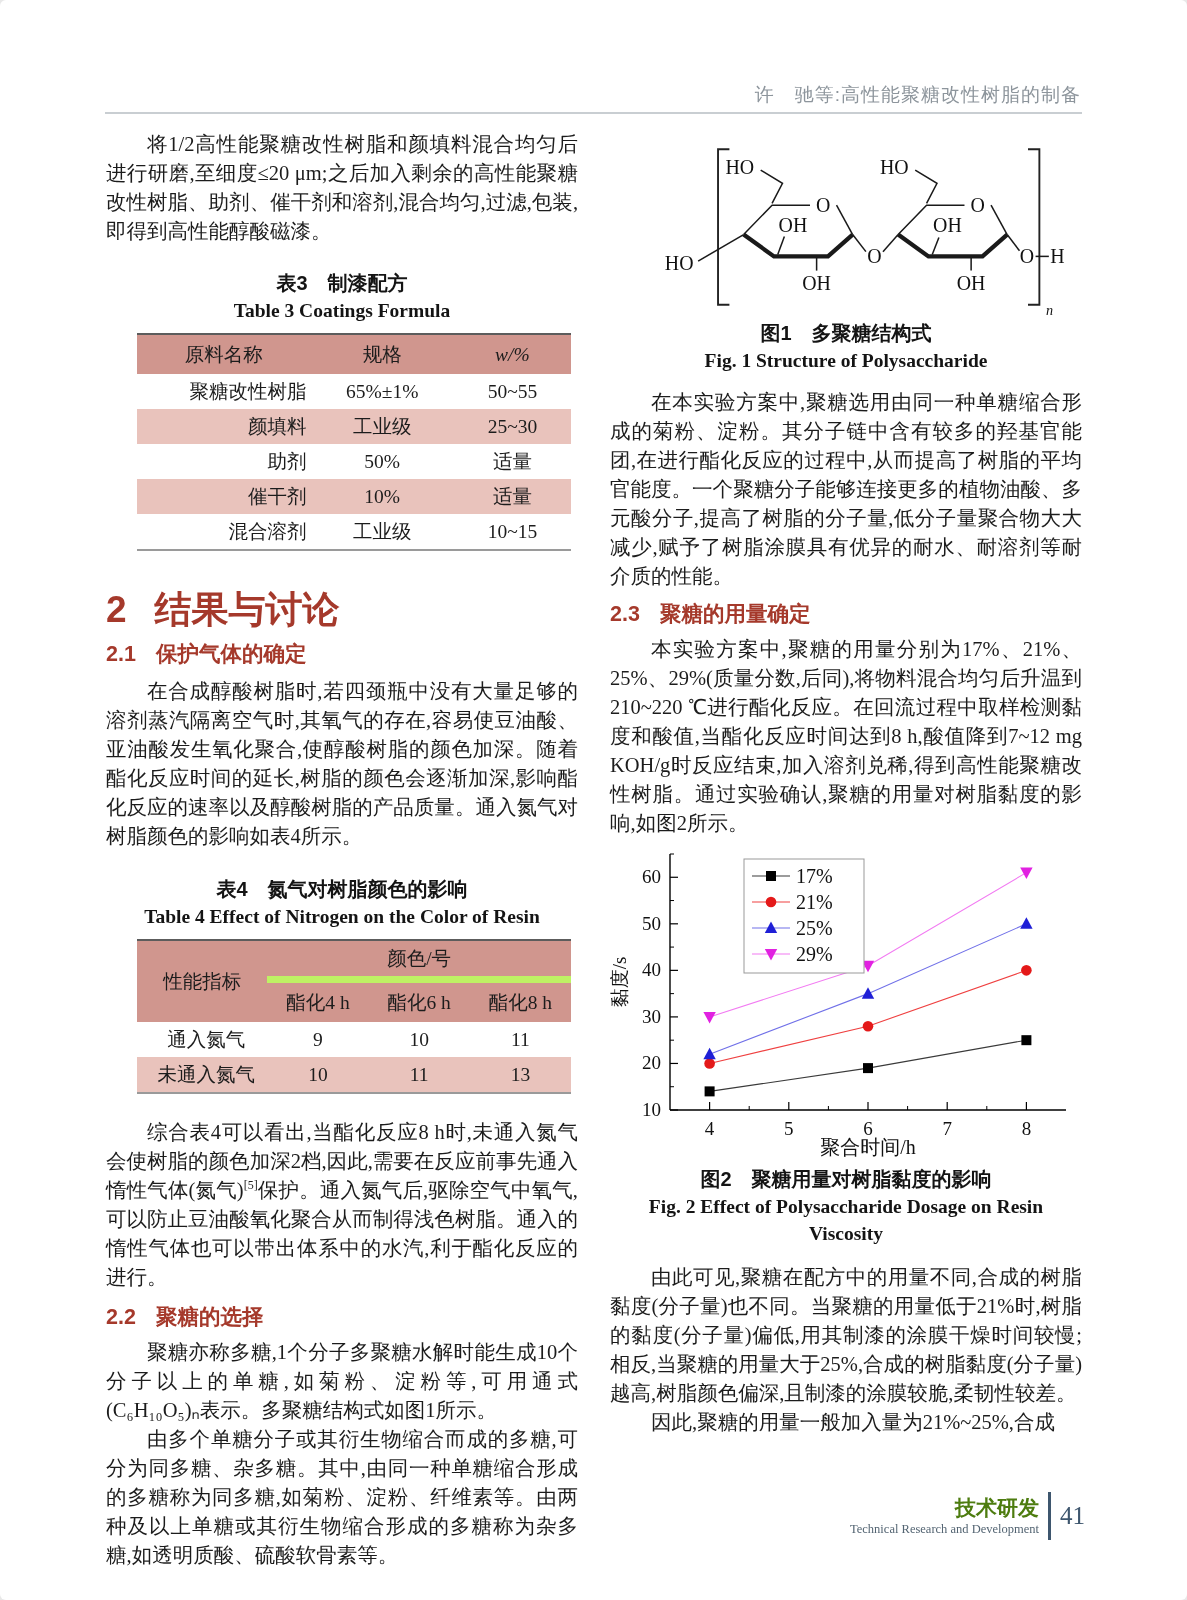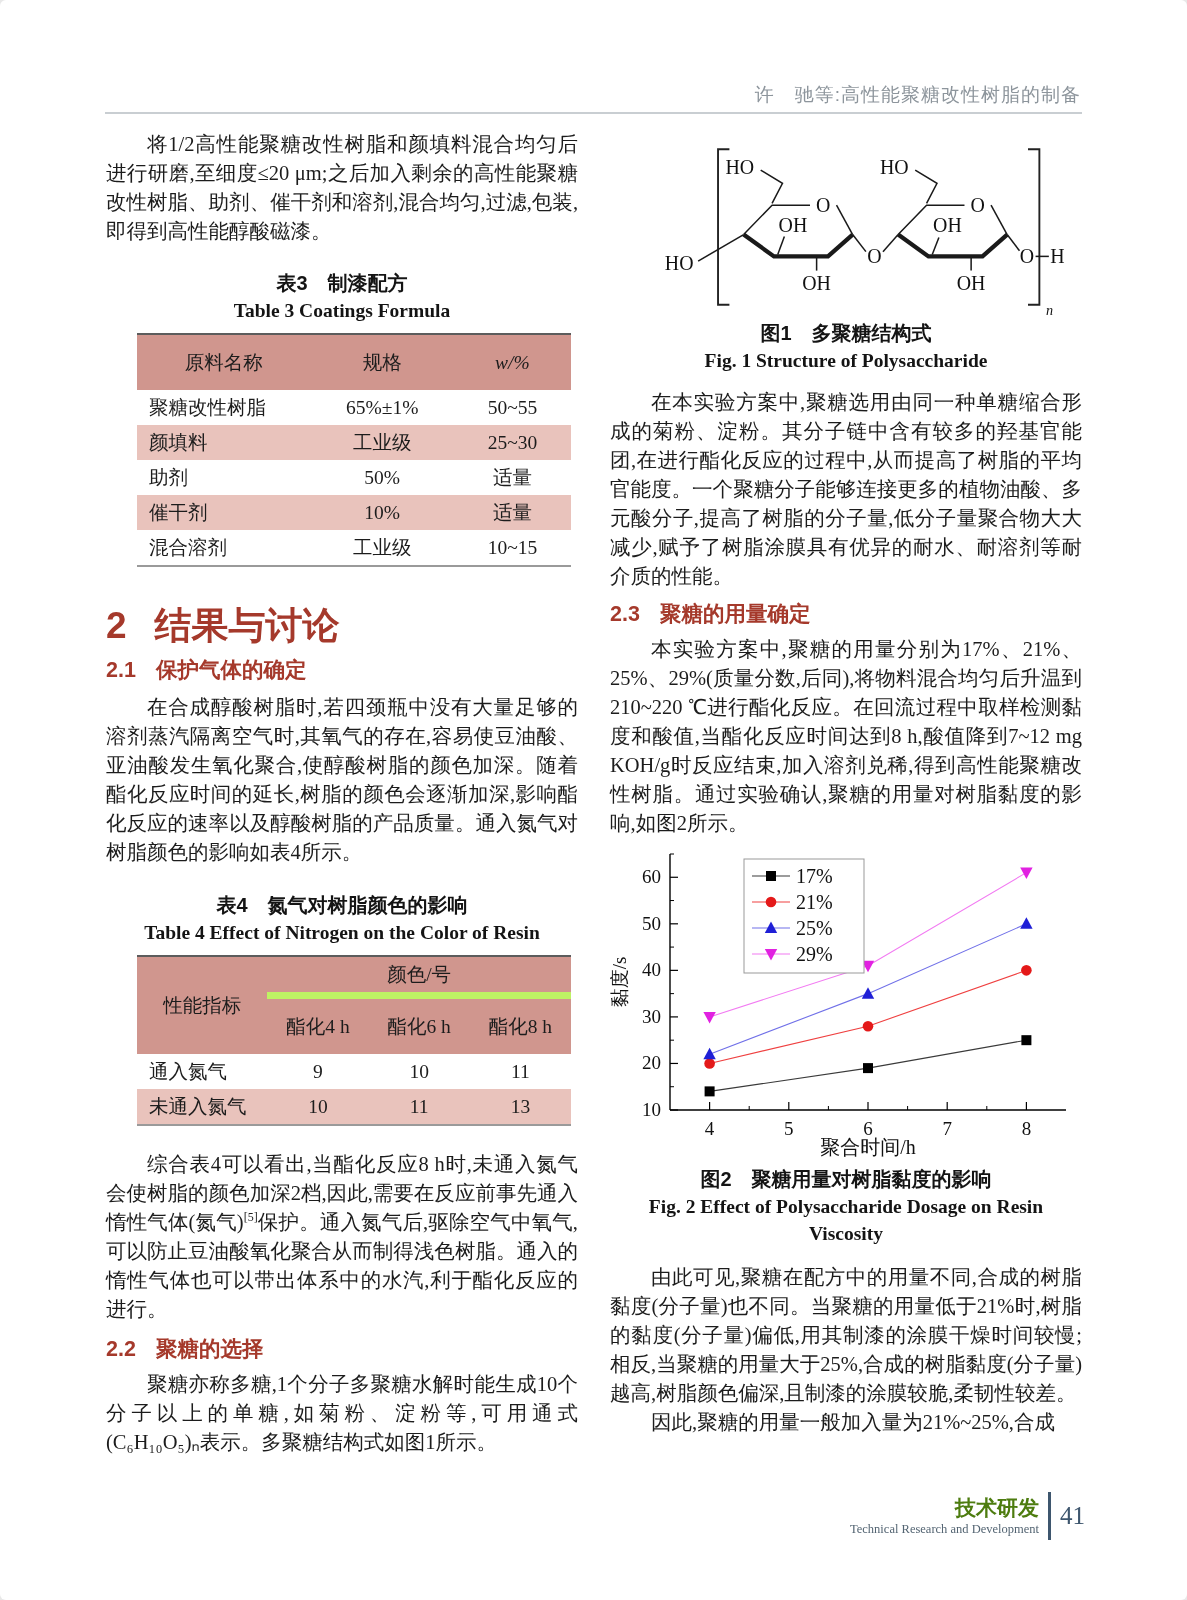--- a/index.html
+++ b/index.html
@@ -25,28 +25,28 @@
   
   .cap{margin-top:24px;}
   .cap-zh{font-family:"Liberation Sans",sans-serif;font-weight:bold;font-size:20px;line-height:27px;
     text-align:center;color:#141414;}
   .cap-en{font-family:"Liberation Serif",serif;font-weight:bold;font-size:19.5px;line-height:28px;
     text-align:center;color:#141414;}
   .figcap .cap-zh,.figcap .cap-en{line-height:27px;}
   
   table.jt{border-collapse:collapse;width:434px;margin:8px 0 0 31px;
     border-top:2px solid #5c5c5c;border-bottom:2px solid #9a9a9a;font-size:19.5px;}
-  table.jt th{font-weight:normal;padding:14px 4px;text-align:center;}
+  table.jt th{font-weight:normal;padding:6px 4px;text-align:center;}
   table.jt td{padding:4px 4px;text-align:center;}
   table.jt thead{background:#d0968e;}
   table.jt tbody tr:nth-child(even){background:#e9c3bc;}
-  table.t3 td:first-child{text-align:left;padding-left:12px;}
+  table.t3 td:first-child{text-align:right;padding-left:12px;}
   table.t3 th.ital{font-style:italic;}
   table.t4 th.group{border-bottom:7px solid #bef264;padding:4px 4px;}
-  table.t4 td:first-child{text-align:left;padding-left:12px;}
+  table.t4 td:first-child{text-align:center;padding-left:12px;}
   
   .struct{margin:6px 0 0 0;}
   .struct svg{display:block;margin:0 auto;}
   .struct text{font-family:"Liberation Serif",serif;font-size:21px;fill:#111;}
   .struct text.nsub{font-style:italic;font-size:15px;}
   
   .chart{margin:6px 0 0 0;}
   .chart svg{display:block;}
   .chart text{font-family:"Liberation Serif",serif;fill:#111;}
   
@@ -154,20 +154,21 @@
         </tbody>
     </table>
 
     <p class="body" style="margin-top:24px"><span>综合表4可以看出,当酯化反应8 h时,未通入氮气会使树脂的颜色加深2档,因此,需要在反应前事先通入惰性气体(氮气)</span><sup class="supref">[5]</sup><span>保护。通入氮气后,驱除空气中氧气,可以防止豆油酸氧化聚合从而制得浅色树脂。通入的惰性气体也可以带出体系中的水汽,利于酯化反应的进行。</span></p>
 
     <h3 class="sub" style="margin-top:12px">
       <span class="num">2.2</span><span>聚糖的选择</span>
     </h3>
 
     <p class="body" style="margin-top:8px">聚糖亦称多糖,1个分子多聚糖水解时能生成10个分子以上的单糖,如菊粉、淀粉等,可用通式(C₆H₁₀O₅)ₙ表示。多聚糖结构式如图1所示。</p>
+    <p class="body">由多个单糖分子或其衍生物缩合而成的多糖,可分为同多糖、杂多糖。其中,由同一种单糖缩合形成的多糖称为同多糖,如菊粉、淀粉、纤维素等。由两种及以上单糖或其衍生物缩合形成的多糖称为杂多糖,如透明质酸、硫酸软骨素等。</p>
   </div>
 
   <div class="col col-right">
 
     <div class="struct">
       <svg width="472" height="182" viewBox="0 0 472 192">
         <g stroke="#222" stroke-width="2" fill="none">
           <path d="M113,14 L101,14 L101,178 L113,178"></path>
           <path d="M428,14 L440,14 L440,178 L428,178"></path>
         </g>

